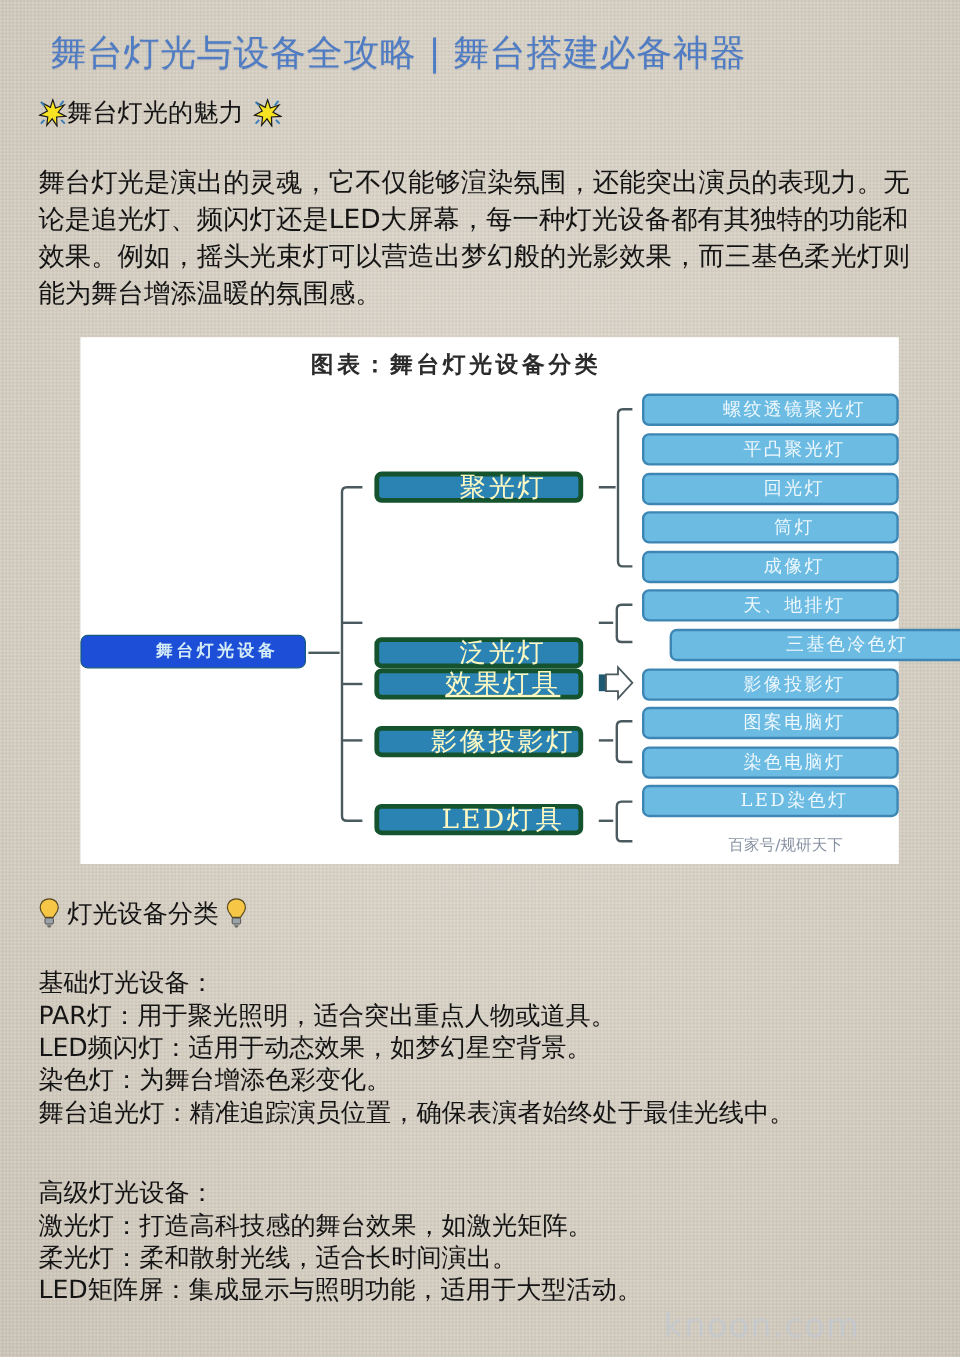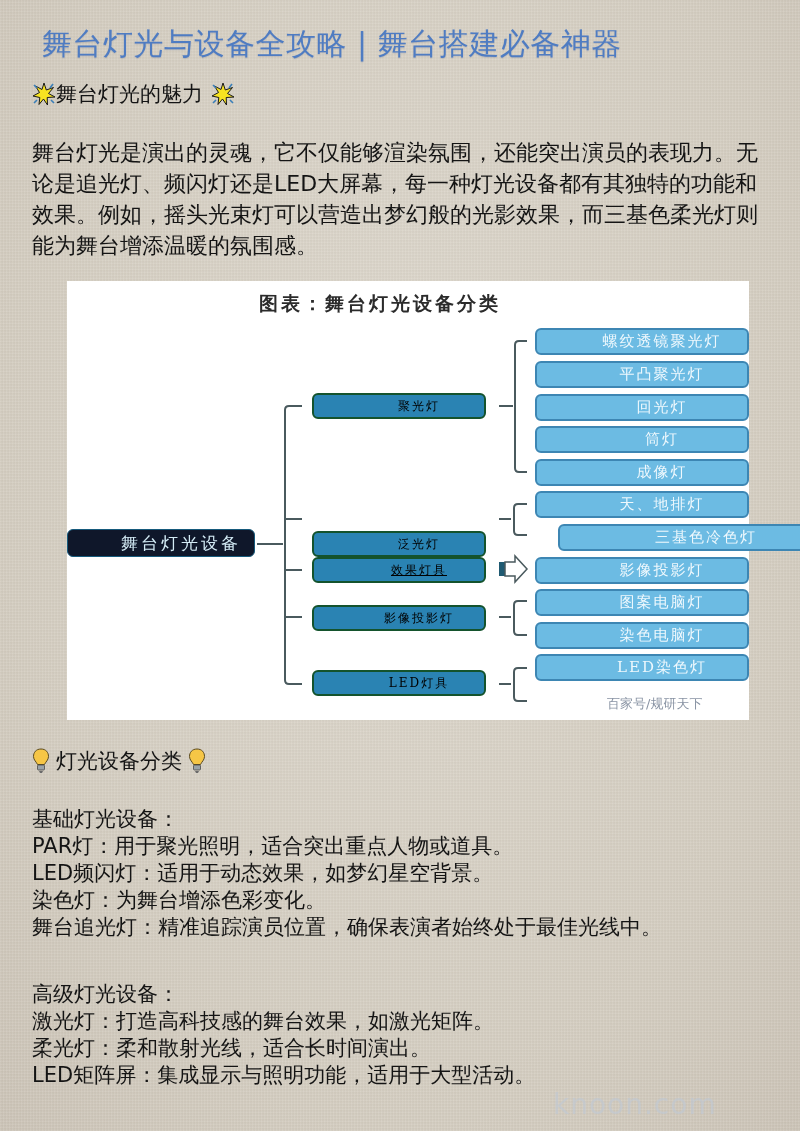--- a/index.html
+++ b/index.html
@@ -39,26 +39,27 @@
       font-size: 19px; font-weight: bold; color: #2b2b2b; letter-spacing: 3px; white-space: nowrap;
       font-family: "DejaVu Serif", "Liberation Serif", serif;
     }
     .node {
       position: absolute; display: flex; align-items: center; justify-content: center;
       border-radius: 6px; white-space: nowrap;
       font-family: "DejaVu Serif", "Liberation Serif", serif;
       padding-left: 40px;
     }
     .node.l1 {
-      background: #0f172a; color: #d4ecf6; font-size: 17px; letter-spacing: 3px;
+      background: #1d4ed8; color: #d4ecf6; font-size: 14px; letter-spacing: 3px;
       border: 1px solid #165a7c;
+      font-weight: bold;
     }
     .node.l2 {
-      background: #2a83b3; color: #000000; font-size: 12px; letter-spacing: 2px;
-      border: 2px solid #14532d;
+      background: #2a83b3; color: #fef9c3; font-size: 22px; letter-spacing: 2px;
+      border: 4px solid #14532d;
     }
     .node.l3 {
       background: #6cbbe3; color: #eef8fd; font-size: 15px; letter-spacing: 2px;
       border: 2px solid #3d86b3;
     }
     .lines { position: absolute; left: 0; top: 0; }
     .fig-watermark {
       position: absolute; left: 540px; top: 414px;
       font-size: 13px; color: rgba(30,50,80,0.55); white-space: nowrap;
     }

